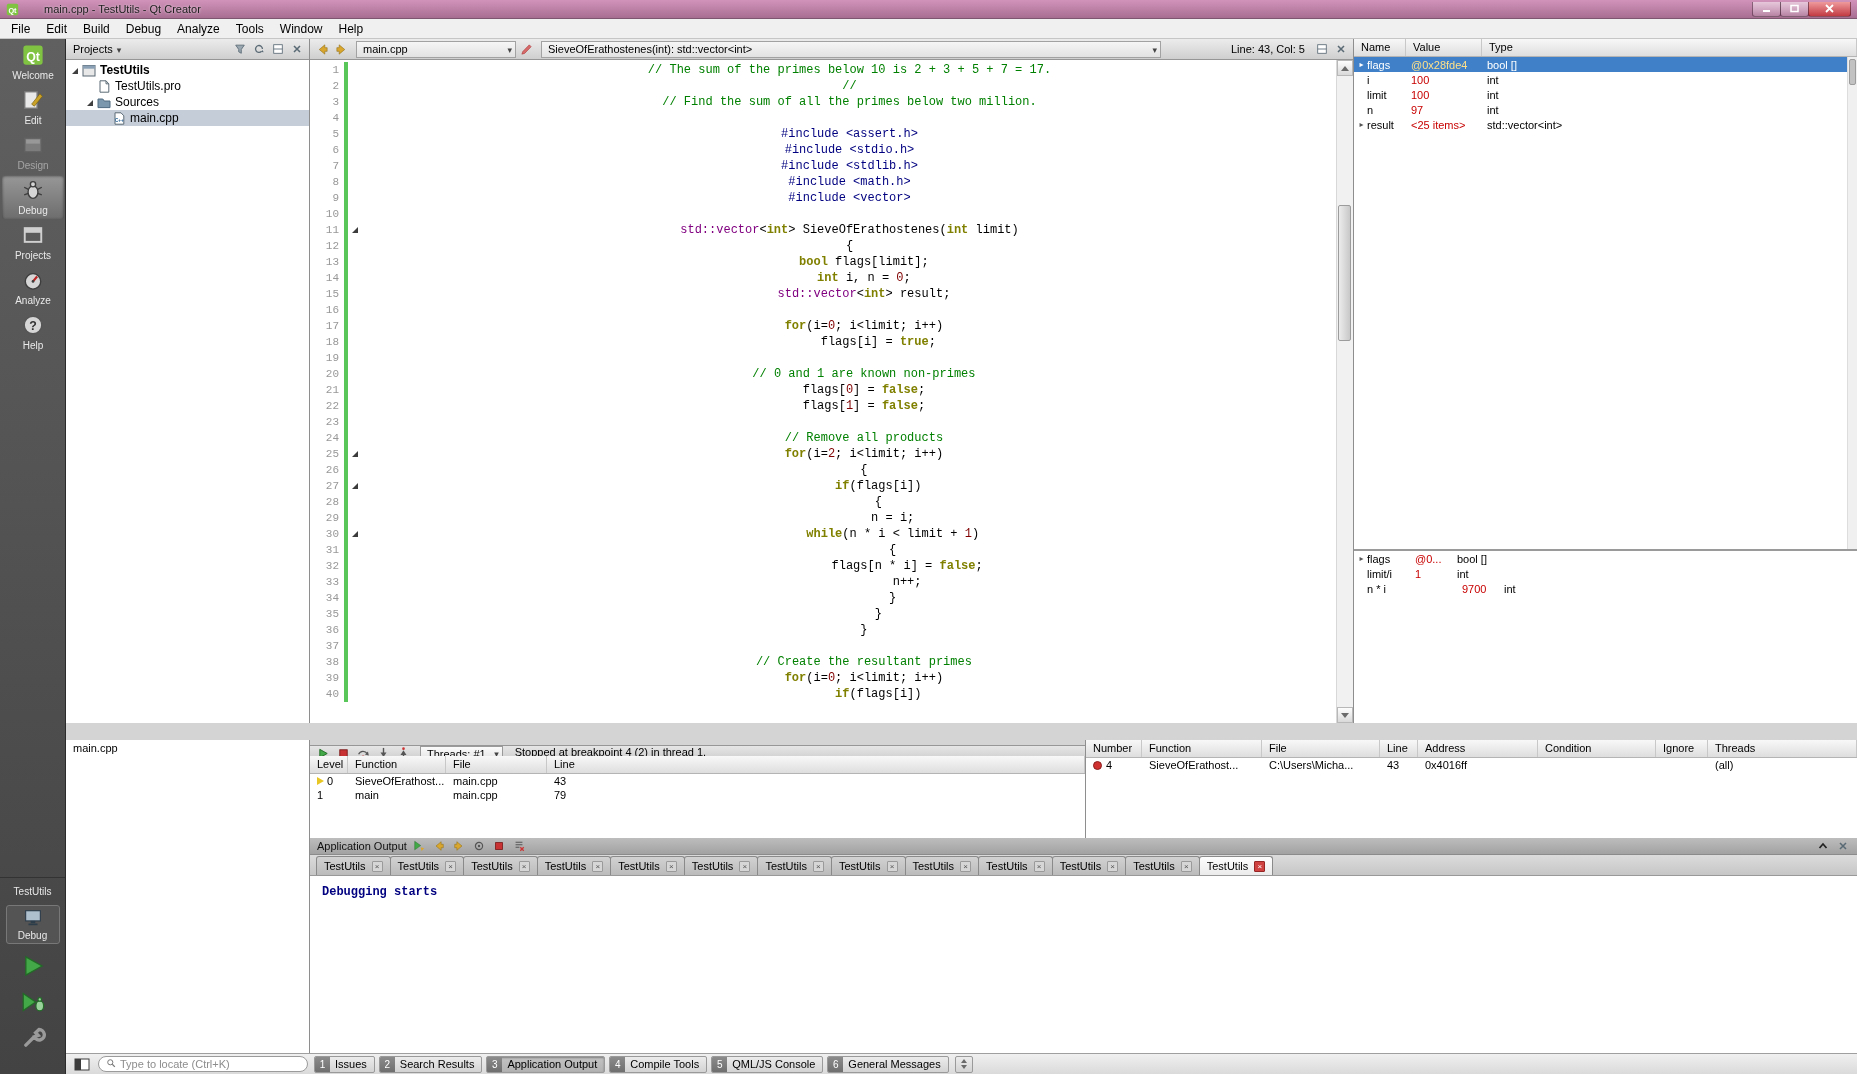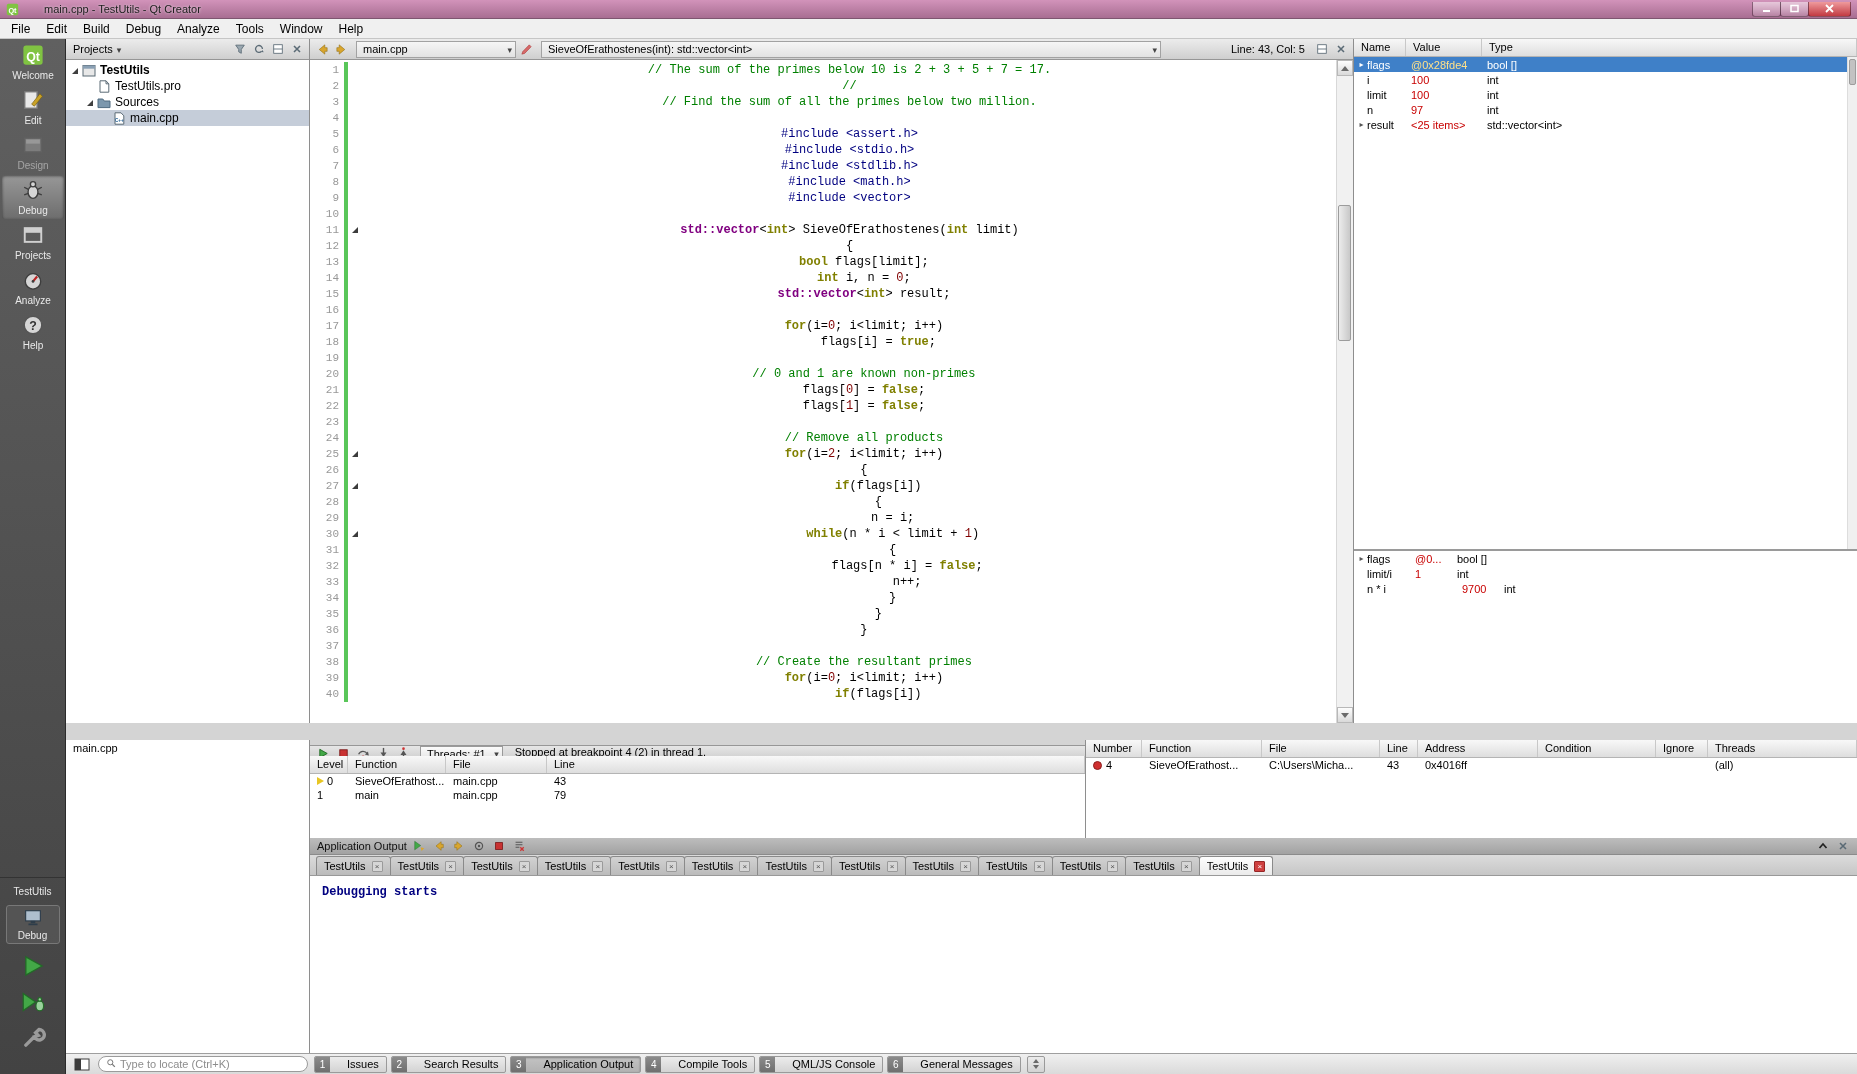--- a/index.html
+++ b/index.html
@@ -79,21 +79,21 @@
   .code-row{display:flex;height:16px;line-height:16px;}
   .lnum{width:34px;flex:none;text-align:right;padding-right:5px;color:#989898;font-size:11px;
     font-family:"Liberation Mono","DejaVu Sans Mono",monospace;}
   .chgbar{width:4px;flex:none;background:var(--change-bar-green);}
   .foldcol{width:15px;flex:none;position:relative;}
   .foldtri{position:absolute;left:4px;top:5px;width:0;height:0;border-left:6px solid transparent;border-bottom:6px solid #3c3c3c;}
   .codetext{flex:1;white-space:pre;font-family:"Liberation Mono","DejaVu Sans Mono",monospace;font-size:12px;text-align:center;}
   .tok-comment{color:var(--comment-green);}
   .tok-pre{color:var(--preproc-navy);}
   .tok-kw{color:var(--keyword-olive);font-weight:bold;}
-  .tok-type{color:var(--type-purple);font-weight:bold;}
+  .tok-type{color:var(--type-purple);font-weight:normal;}
   .tok-num{color:var(--number-maroon);}
   .vscrollbar{position:absolute;top:0;right:0;width:17px;bottom:0;background:#f1f1f1;border-left:1px solid #d8d8d8;}
   .sb-arrowbox{position:absolute;left:0;width:16px;height:16px;background:linear-gradient(#fdfdfd,#d9d9d9);
     border:1px solid #b8b8b8;display:flex;align-items:center;justify-content:center;}
   .sb-arrowbox.up{top:0;}.sb-arrowbox.down{bottom:0;}
   .tri-up{width:0;height:0;border-left:4px solid transparent;border-right:4px solid transparent;border-bottom:5px solid #6a6a6a;}
   .tri-down{width:0;height:0;border-left:4px solid transparent;border-right:4px solid transparent;border-top:5px solid #6a6a6a;}
   .sb-thumb{position:absolute;left:1px;width:13px;background:linear-gradient(90deg,#ececec,#c8c8c8);border:1px solid #9c9c9c;border-radius:2px;}
   .editor-thumb{top:145px;height:136px;}
 
@@ -160,21 +160,21 @@
   .sb-toggle{width:21px;height:16px;display:flex;align-items:center;justify-content:center;}
   .sb-toggle svg{width:16px;height:13px;}
   .locate-box{width:210px;height:16px;border:1px solid #9b9b9b;border-radius:9px;background:#fff;display:flex;align-items:center;padding:0 7px;gap:4px;}
   .locate-box svg{width:10px;height:10px;flex:none;}
   .locate-input{border:none;outline:none;background:transparent;font-size:11px;color:#555;width:100%;font-family:"Liberation Sans",sans-serif;}
   .locate-input::placeholder{color:#8d8d8d;}
   .status-btn{display:flex;align-items:center;height:17px;border:1px solid #9a9a9a;border-radius:2px;overflow:hidden;
     background:linear-gradient(#ececec,#d3d3d3);font-size:11px;flex:none;}
   .status-btn.active{background:linear-gradient(#c3c3c3,#b2b2b2);box-shadow:inset 0 1px 2px rgba(0,0,0,.35);}
   .sb-num{width:15px;align-self:stretch;background:linear-gradient(#8b8b8b,#6f6f6f);color:#fff;display:flex;align-items:center;justify-content:center;font-size:10px;}
-  .sb-label{padding:0 7px 0 5px;margin-left:12px;}
+  .sb-label{padding:0 7px 0 5px;}
   .updown-chip{height:17px;width:18px;border:1px solid #9a9a9a;border-radius:2px;background:linear-gradient(#ececec,#d3d3d3);
     display:flex;flex-direction:column;align-items:center;justify-content:center;gap:2px;flex:none;}
   .updown-chip .tri-up{border-left-width:3px;border-right-width:3px;border-bottom-width:4px;}
   .updown-chip .tri-down{border-left-width:3px;border-right-width:3px;border-top-width:4px;}
 </style>
 </head>
 <body>
 
 <div class="titlebar">
   <span class="app-icon">

